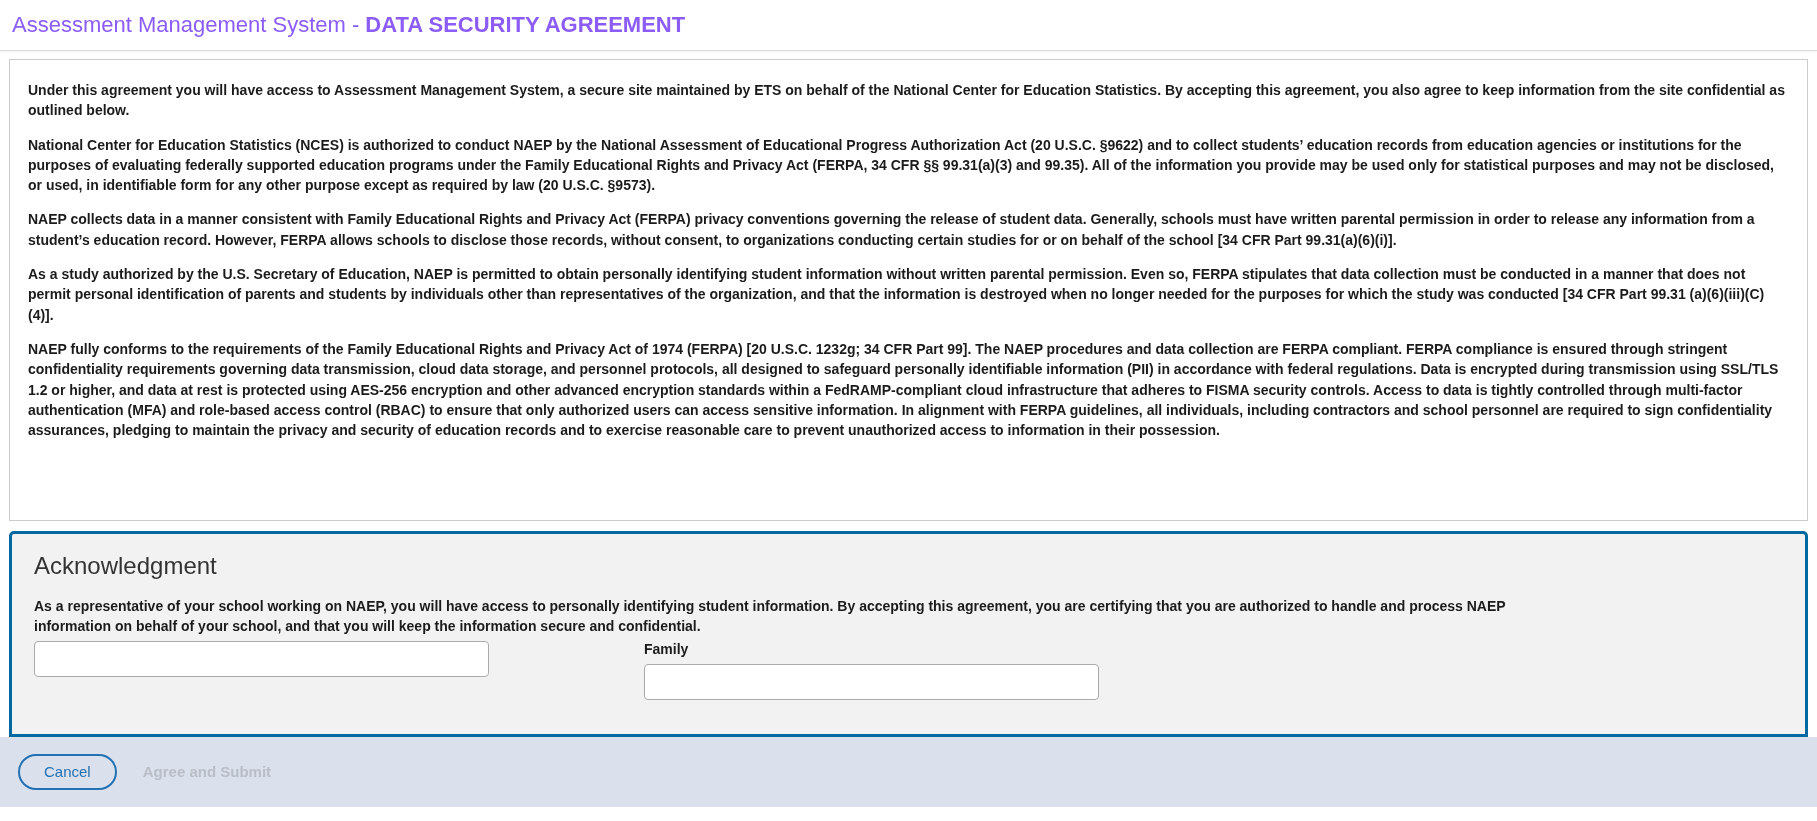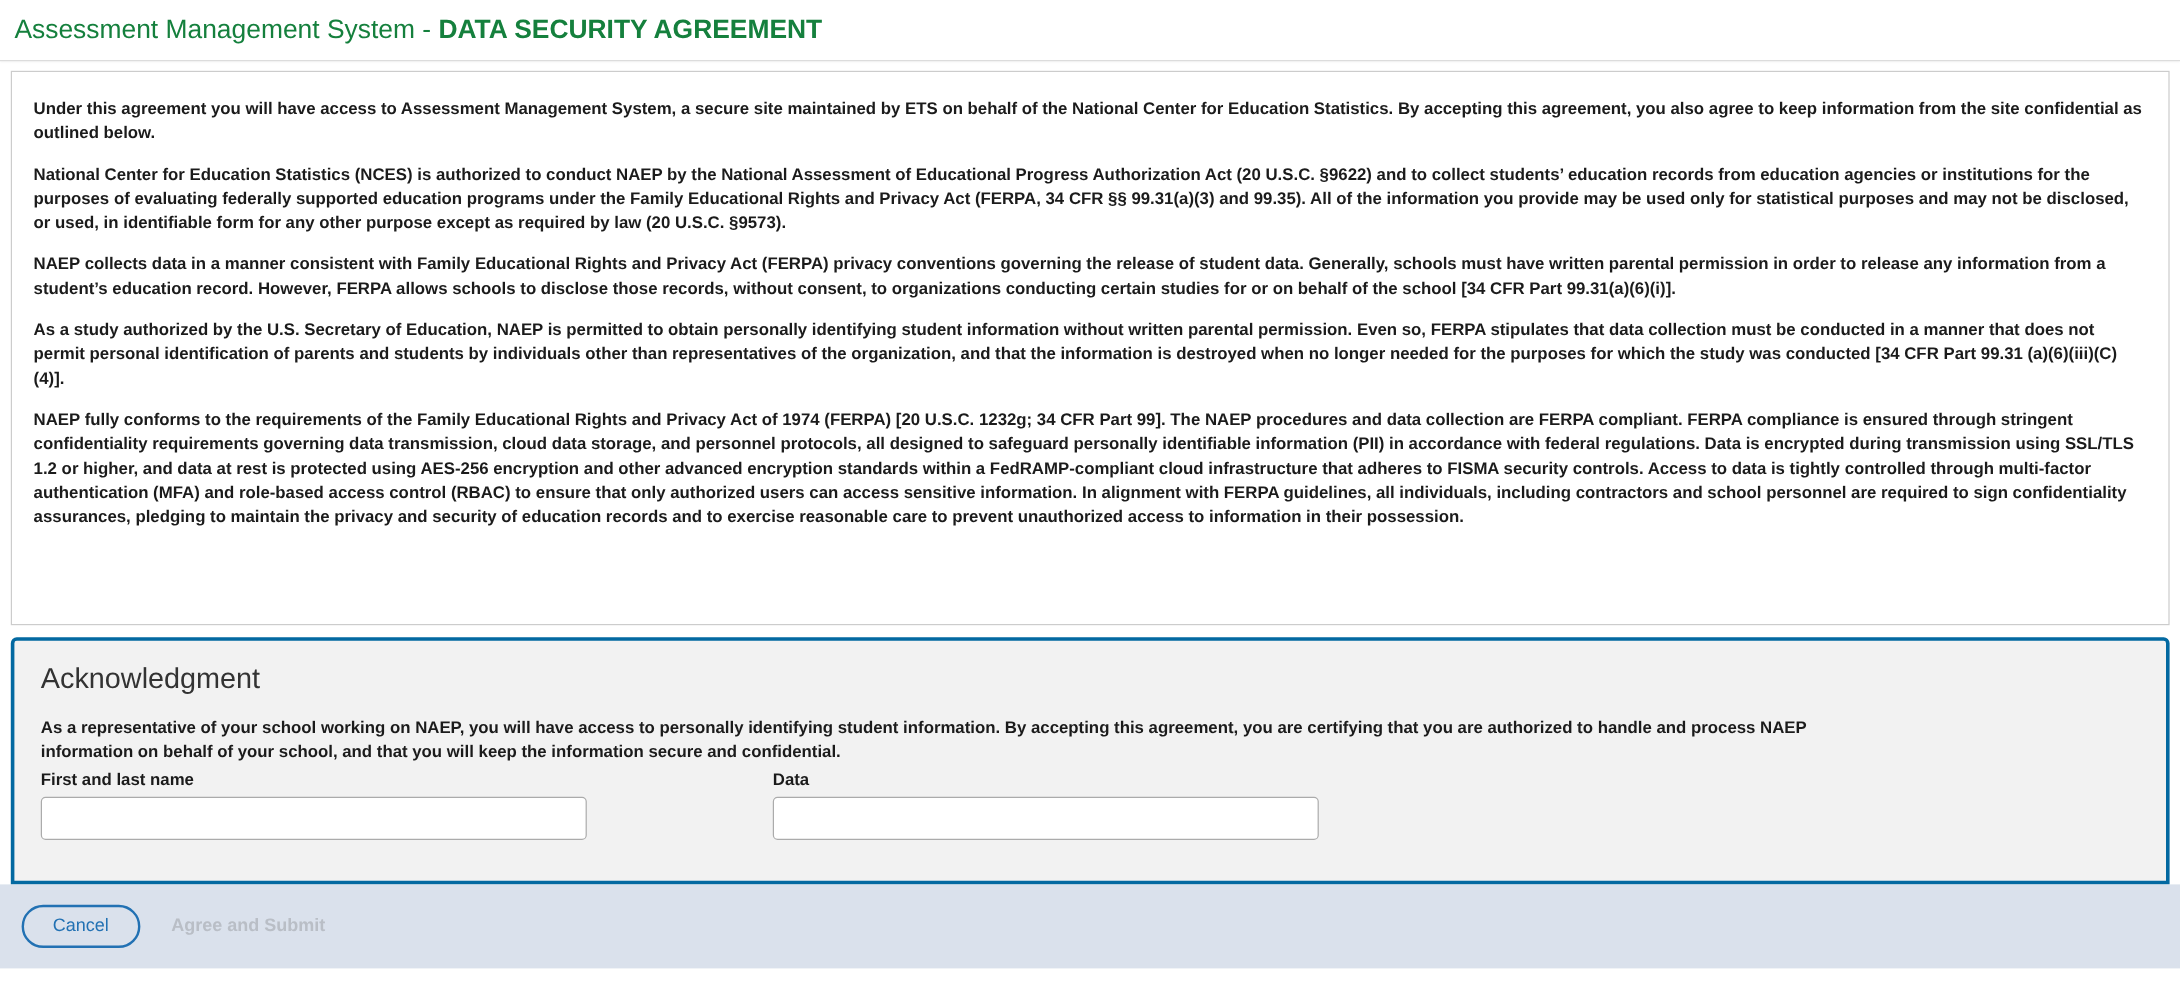--- a/index.html
+++ b/index.html
@@ -11,21 +11,21 @@
     background: #ffffff;
     font-family: "Liberation Sans", sans-serif;
     color: #1b1b1b;
     overflow: hidden;
   }
 
   
   .header {
     padding: 12px 0 12px 12px;
     font-size: 22px;
-    color: #15803d;
+    color: #8b5cf6;
     border-bottom: 1px solid #dcdcdc;
     box-shadow: 0 1px 2px rgba(0,0,0,0.05);
     background: #fff;
   }
   .header .app-title { font-weight: 400; }
   .header .page-title { font-weight: 700; }
 
   
   .agreement-box {
     margin: 8px 9px 0 9px;
@@ -135,25 +135,24 @@
   <p>NAEP collects data in a manner consistent with Family Educational Rights and Privacy Act (FERPA) privacy conventions governing the release of student data. Generally, schools must have written parental permission in order to release any information from a student’s education record. However, FERPA allows schools to disclose those records, without consent, to organizations conducting certain studies for or on behalf of the school [34 CFR Part 99.31(a)(6)(i)].</p>
   <p>As a study authorized by the U.S. Secretary of Education, NAEP is permitted to obtain personally identifying student information without written parental permission. Even so, FERPA stipulates that data collection must be conducted in a manner that does not permit personal identification of parents and students by individuals other than representatives of the organization, and that the information is destroyed when no longer needed for the purposes for which the study was conducted [34 CFR Part 99.31 (a)(6)(iii)(C)(4)].</p>
   <p>NAEP fully conforms to the requirements of the Family Educational Rights and Privacy Act of 1974 (FERPA) [20 U.S.C. 1232g; 34 CFR Part 99]. The NAEP procedures and data collection are FERPA compliant. FERPA compliance is ensured through stringent confidentiality requirements governing data transmission, cloud data storage, and personnel protocols, all designed to safeguard personally identifiable information (PII) in accordance with federal regulations. Data is encrypted during transmission using SSL/TLS 1.2 or higher, and data at rest is protected using AES-256 encryption and other advanced encryption standards within a FedRAMP-compliant cloud infrastructure that adheres to FISMA security controls. Access to data is tightly controlled through multi-factor authentication (MFA) and role-based access control (RBAC) to ensure that only authorized users can access sensitive information. In alignment with FERPA guidelines, all individuals, including contractors and school personnel are required to sign confidentiality assurances, pledging to maintain the privacy and security of education records and to exercise reasonable care to prevent unauthorized access to information in their possession.</p>
 </section>
 
 <section class="ack-section">
   <h2 class="ack-heading">Acknowledgment</h2>
   <p class="ack-body">As a representative of your school working on NAEP, you will have access to personally identifying student information. By accepting this agreement, you are certifying that you are authorized to handle and process NAEP information on behalf of your school, and that you will keep the information secure and confidential.</p>
   <div class="fields-row">
     <div class="field">
-      <label>First and last name</label>
       <input type="text" value="" style="">
     </div>
     <div class="field field-email">
-      <label>Data</label>
+      <label>Family</label>
       <input type="text" value="" style="">
     </div>
   </div>
 </section>
 
 <footer class="action-bar">
   <button class="cancel-btn">Cancel</button>
   <button class="submit-btn" disabled="">Agree and Submit</button>
 </footer>
 

